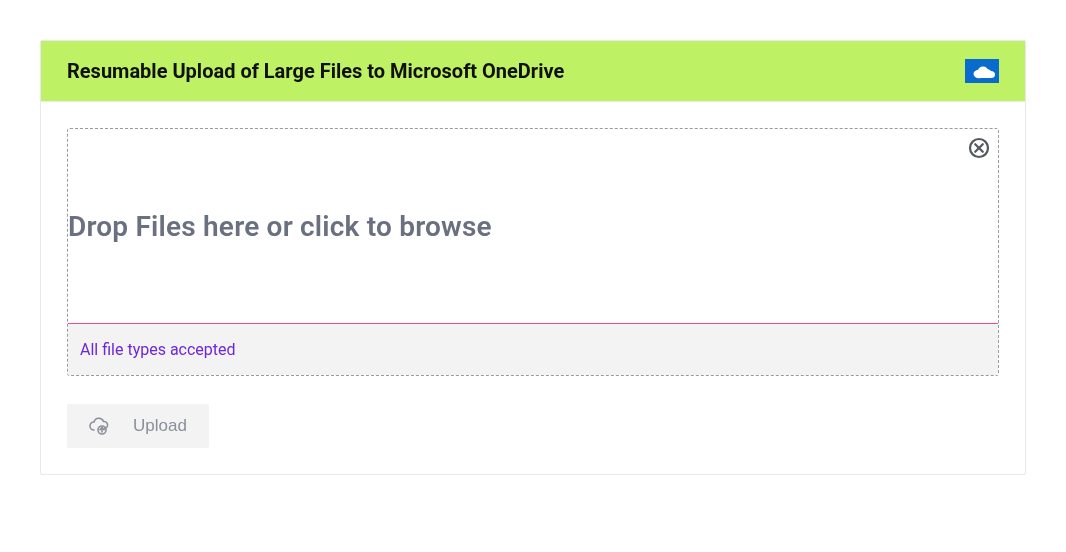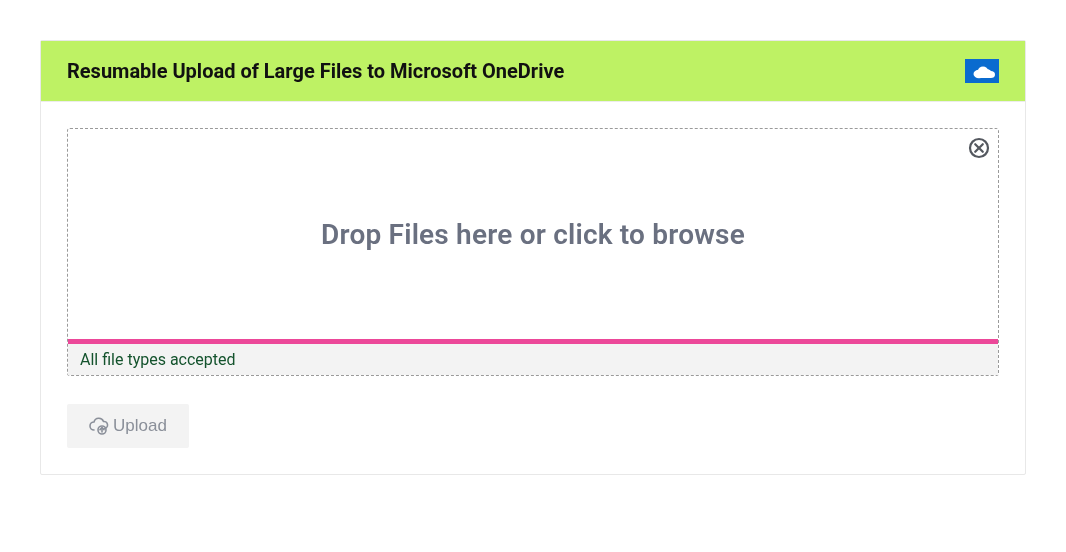--- a/index.html
+++ b/index.html
@@ -55,40 +55,39 @@
       height: 22px;
       display: flex;
       align-items: center;
       justify-content: center;
       cursor: pointer;
     }
     .dropzone-main {
       flex: 1;
       display: flex;
       align-items: center;
-      justify-content: center;
     }
     .dropzone-text {
       font-size: 28px;
       font-weight: 600;
       color: #6a7080;
       letter-spacing: 0.2px;
     }
     .dropzone-footer {
       background: #f3f3f3;
-      border-top: 5px solid #ec4899;
-      padding: 6px 12px;
+      border-top: 1px solid #ec4899;
+      padding: 16px 12px;
       font-size: 16px;
-      color: #14532d;
+      color: #6d28d9;
     }
     .upload-button {
       margin-top: 28px;
       display: inline-flex;
       align-items: center;
-      gap: 4px;
+      gap: 24px;
       background: #f3f3f3;
       border: none;
       padding: 12px 22px;
       font-size: 17px;
       font-weight: 500;
       color: #8a8f99;
       cursor: pointer;
       border-radius: 2px;
     }
     .upload-button svg { display: block; }

